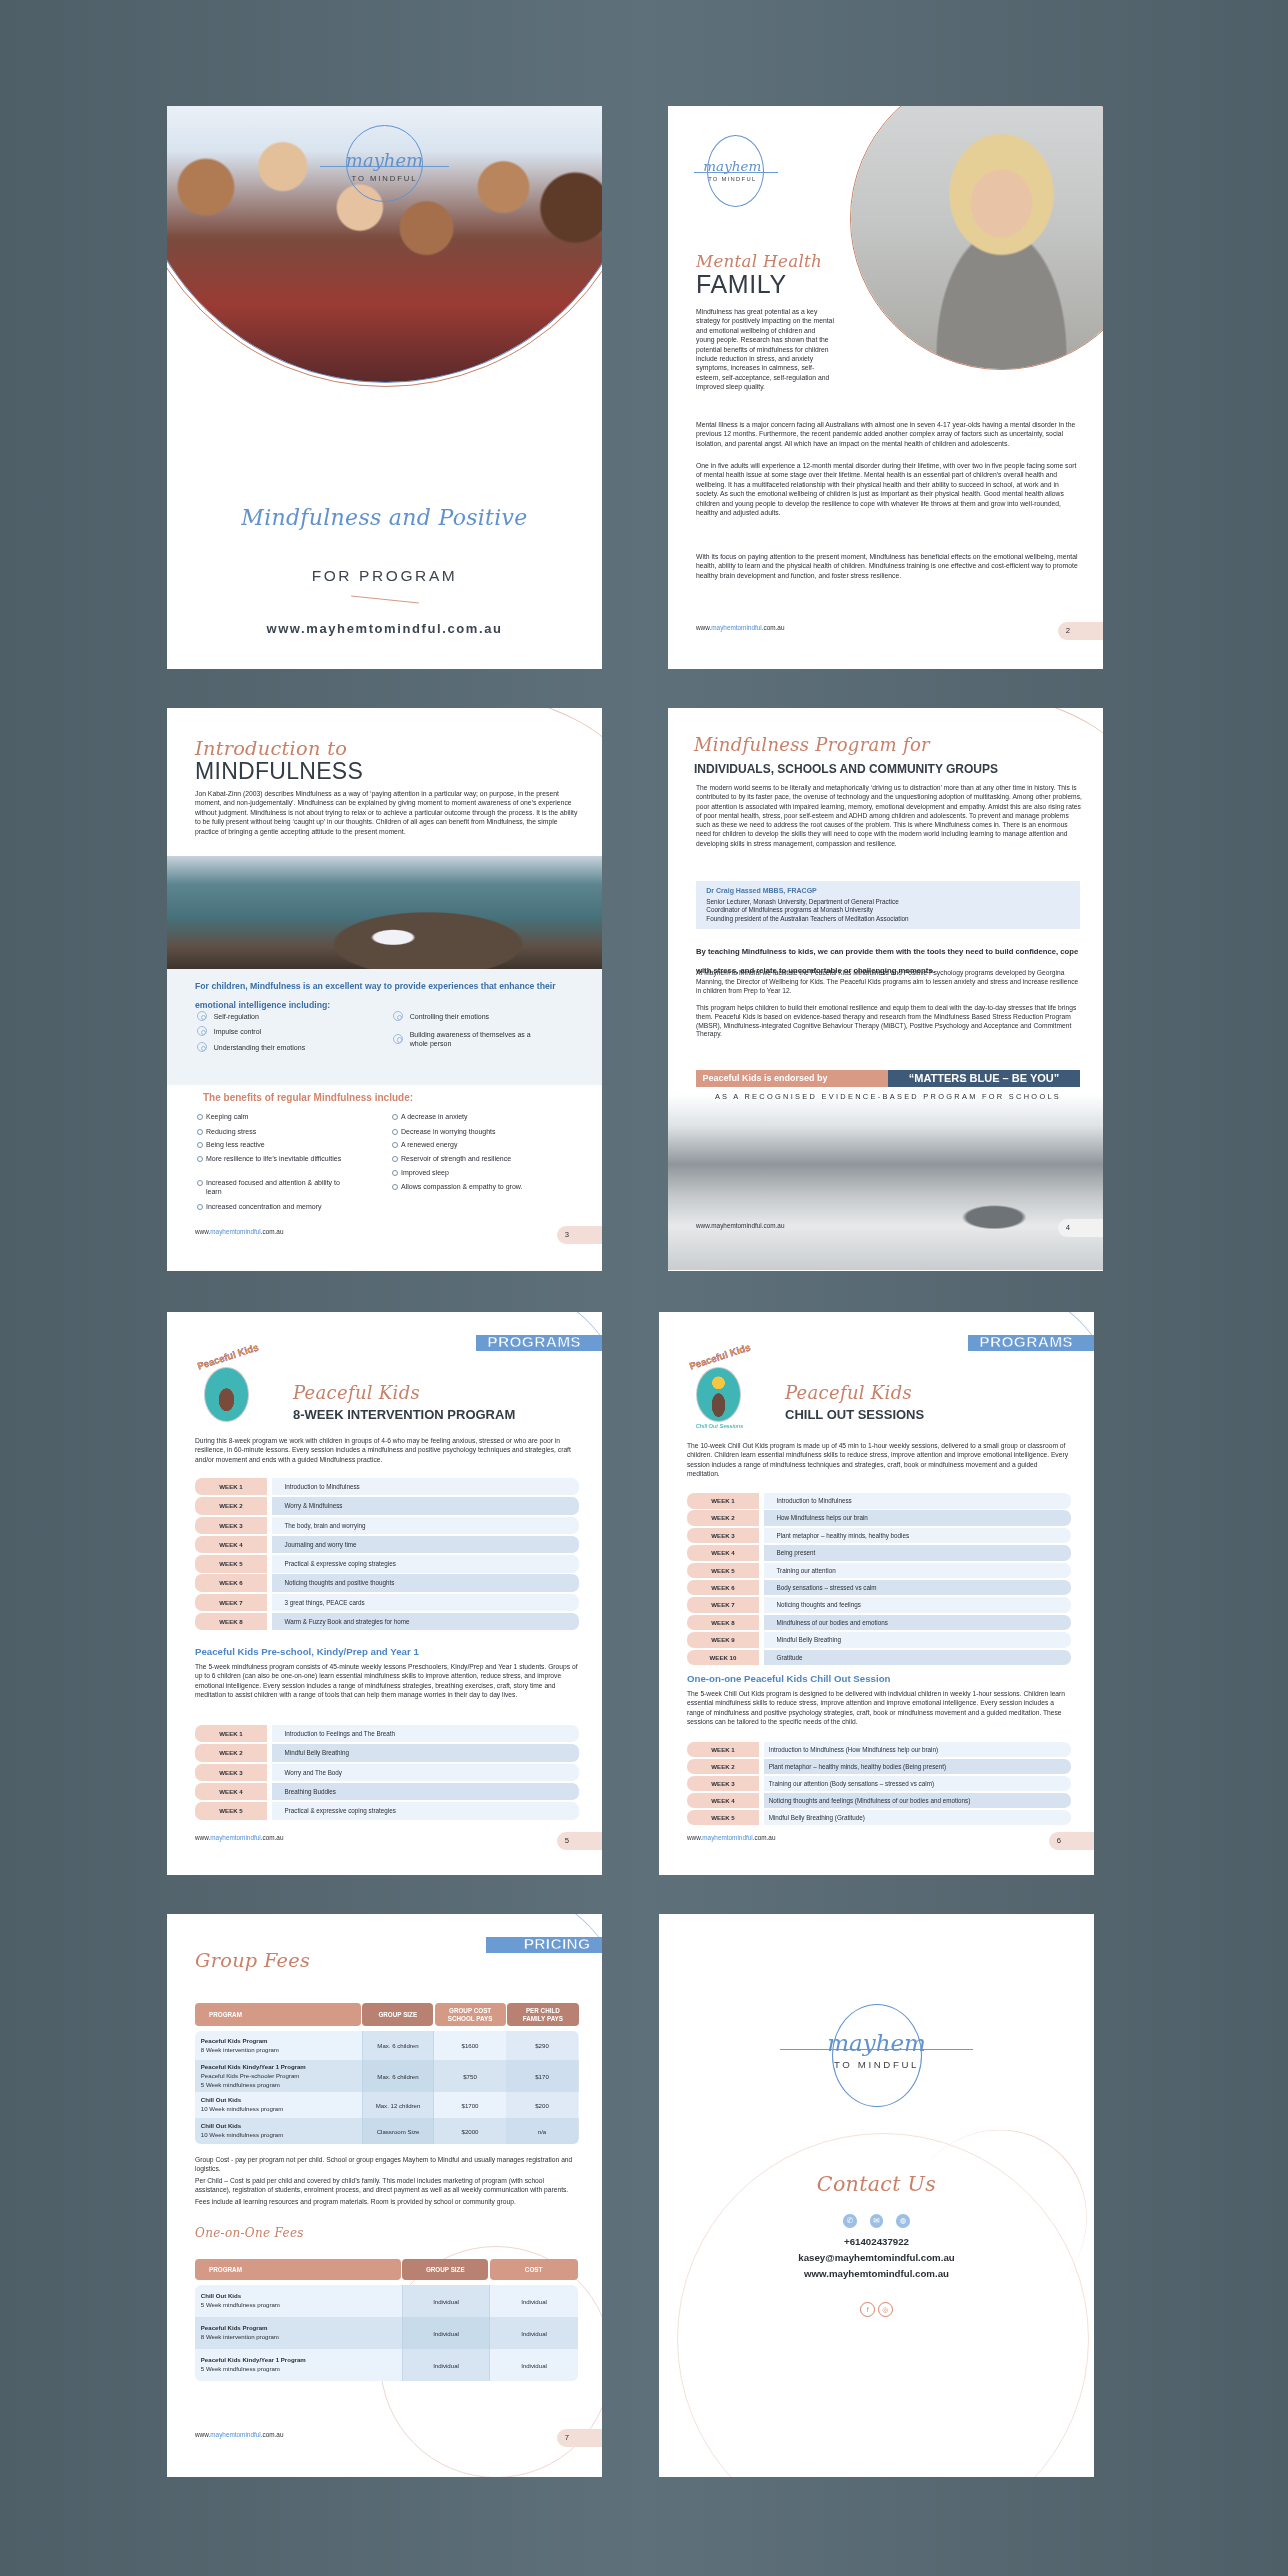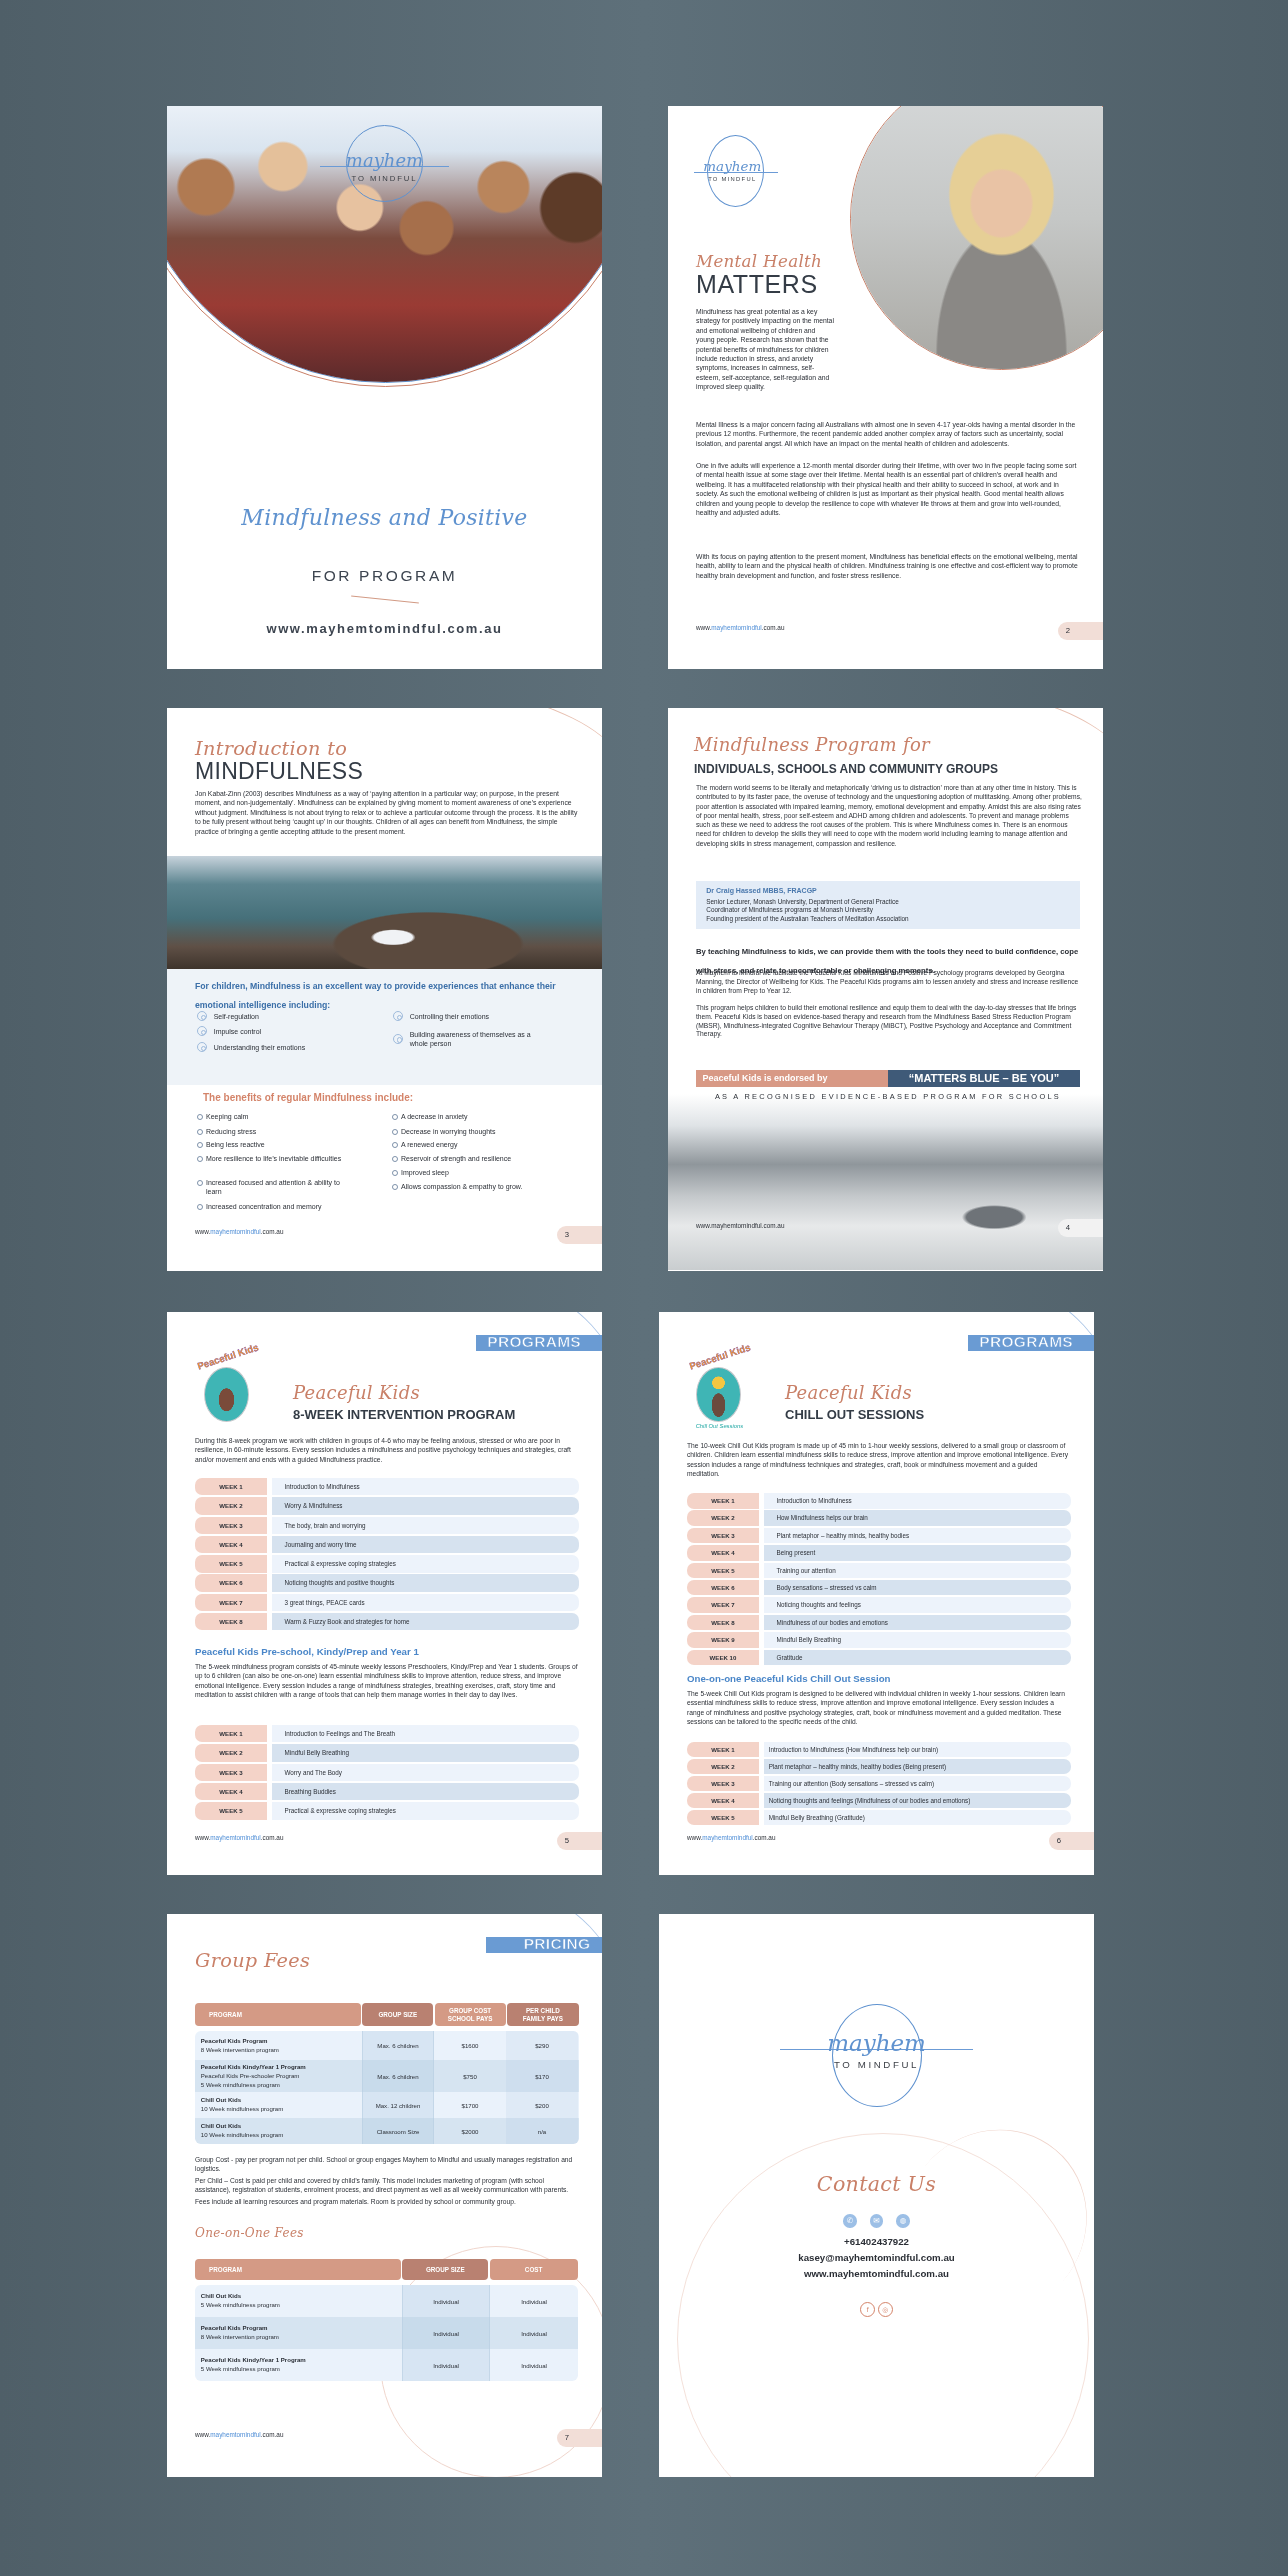--- a/index.html
+++ b/index.html
@@ -231,21 +231,21 @@
   <div class="p2-photo-wrap">
     <div class="photo-woman"></div>
   </div>
   <div class="logo" style="left:19.3px; top:26px; width:90px; height:77px;">
     <div class="ring" style="left:19.3px; top:3.2px; width:57px; height:72px;"></div>
     <div class="swash" style="left:6.4px; top:40px; width:84px;"></div>
     <div class="mayhem" style="top:26px; font-size:13.5px;">mayhem</div>
     <div class="tomindful" style="top:44px; font-size:5.8px; letter-spacing:1.3px;">TO MINDFUL</div>
   </div>
   <div class="p2-script script">Mental Health</div>
-  <div class="p2-title">MATTERS</div>
+  <div class="p2-title">FAMILY</div>
   <p class="p2-intro body-text">Mindfulness has great potential as a key strategy for positively impacting on the mental and emotional wellbeing of children and young people. Research has shown that the potential benefits of mindfulness for children include reduction in stress, and anxiety symptoms, increases in calmness, self-esteem, self-acceptance, self-regulation and improved sleep quality.</p>
   <p class="p2-para body-text" style="top:314px;">Mental Illness is a major concern facing all Australians with almost one in seven 4-17 year-olds having a mental disorder in the previous 12 months. Furthermore, the recent pandemic added another complex array of factors such as uncertainty, social isolation, and parental angst. All which have an impact on the mental health of children and adolescents.</p>
   <p class="p2-para body-text" style="top:355px;">One in five adults will experience a 12-month mental disorder during their lifetime, with over two in five people facing some sort of mental health issue at some stage over their lifetime. Mental health is an essential part of children’s overall health and wellbeing. It has a multifaceted relationship with their physical health and their ability to succeed in school, at work and in society. As such the emotional wellbeing of children is just as important as their physical health. Good mental health allows children and young people to develop the resilience to cope with whatever life throws at them and grow into well-rounded, healthy and adjusted adults.</p>
   <p class="p2-para body-text" style="top:446px;">With its focus on paying attention to the present moment, Mindfulness has beneficial effects on the emotional wellbeing, mental health, ability to learn and the physical health of children. Mindfulness training is one effective and cost-efficient way to promote healthy brain development and function, and foster stress resilience.</p>
   <div class="footer-url" style="top:518px;"><span>www.</span><span class="u-blue">mayhemtomindful</span><span>.com.au</span></div>
   <div class="page-num" style="top:516px;">2</div>
 </section>
 
 <section class="page" style="left:167px; top:708px;">
   <div class="sprig" style="left:264px; top:-6.4px; width:193px; height:71px; border-color:#e8c2b3; transform:rotate(18deg);"></div>

